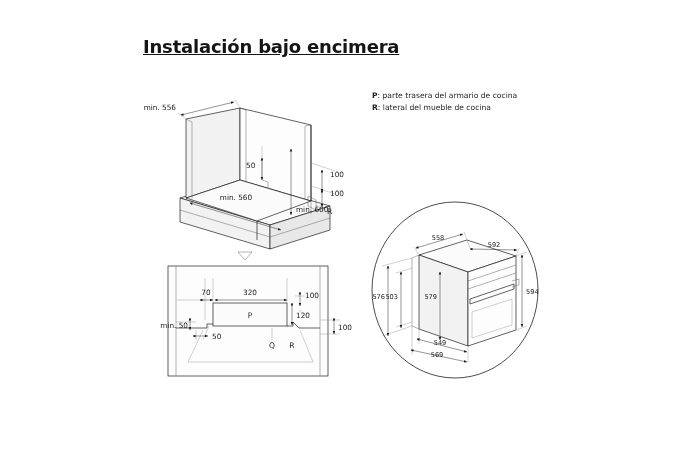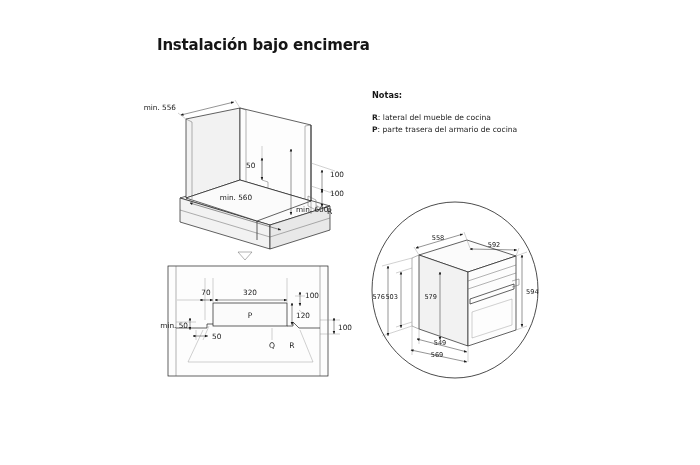--- a/index.html
+++ b/index.html
@@ -10,27 +10,28 @@
   body {
     width: 700px;
     height: 465px;
     position: relative;
     overflow: hidden;
     font-family: "DejaVu Sans", sans-serif;
     color: #1a1a1a;
   }
   #page-title {
     position: absolute;
-    left: 157px;
+    left: 143px;
     top: 36px;
-    font-size: 15px;
+    font-size: 18px;
     font-weight: bold;
     letter-spacing: -0.2px;
     color: #151515;
     white-space: nowrap;
+    text-decoration: underline;
   }
   #notes-block {
     position: absolute;
     left: 372px;
     top: 90px;
     width: 180px;
   }
   #notes-heading {
     font-size: 8.2px;
     font-weight: bold;
@@ -69,26 +70,25 @@
   .face-front { fill: #fdfdfd; stroke: #1e1e1e; stroke-width: 0.7; }
   .face-dark { fill: #e8e8e8; stroke: #1e1e1e; stroke-width: 0.7; }
   .circle-frame { fill: none; stroke: #1e1e1e; stroke-width: 0.8; }
 </style>
 </head>
 <body>
 
 <div id="page-title">Instalación bajo encimera</div>
 
 <div id="notes-block">
-  <div id="notes-heading">Notas:</div>
+  <div class="note-line">
+    <span class="note-key">P</span><span>: parte trasera del armario de cocina</span>
+  </div>
   <div class="note-line">
     <span class="note-key">R</span><span>: lateral del mueble de cocina</span>
-  </div>
-  <div class="note-line">
-    <span class="note-key">P</span><span>: parte trasera del armario de cocina</span>
   </div>
 </div>
 
 <svg class="canvas" viewBox="0 0 700 465">
   <defs>
     <marker id="arrA" markerWidth="7" markerHeight="7" refX="6" refY="2.6" orient="auto">
       <path d="M0,0 L6,2.6 L0,5.2 Z" fill="#1a1a1a"></path>
     </marker>
     <marker id="arrB" markerWidth="7" markerHeight="7" refX="1" refY="2.6" orient="auto">
       <path d="M6,0 L0,2.6 L6,5.2 Z" fill="#1a1a1a"></path>

